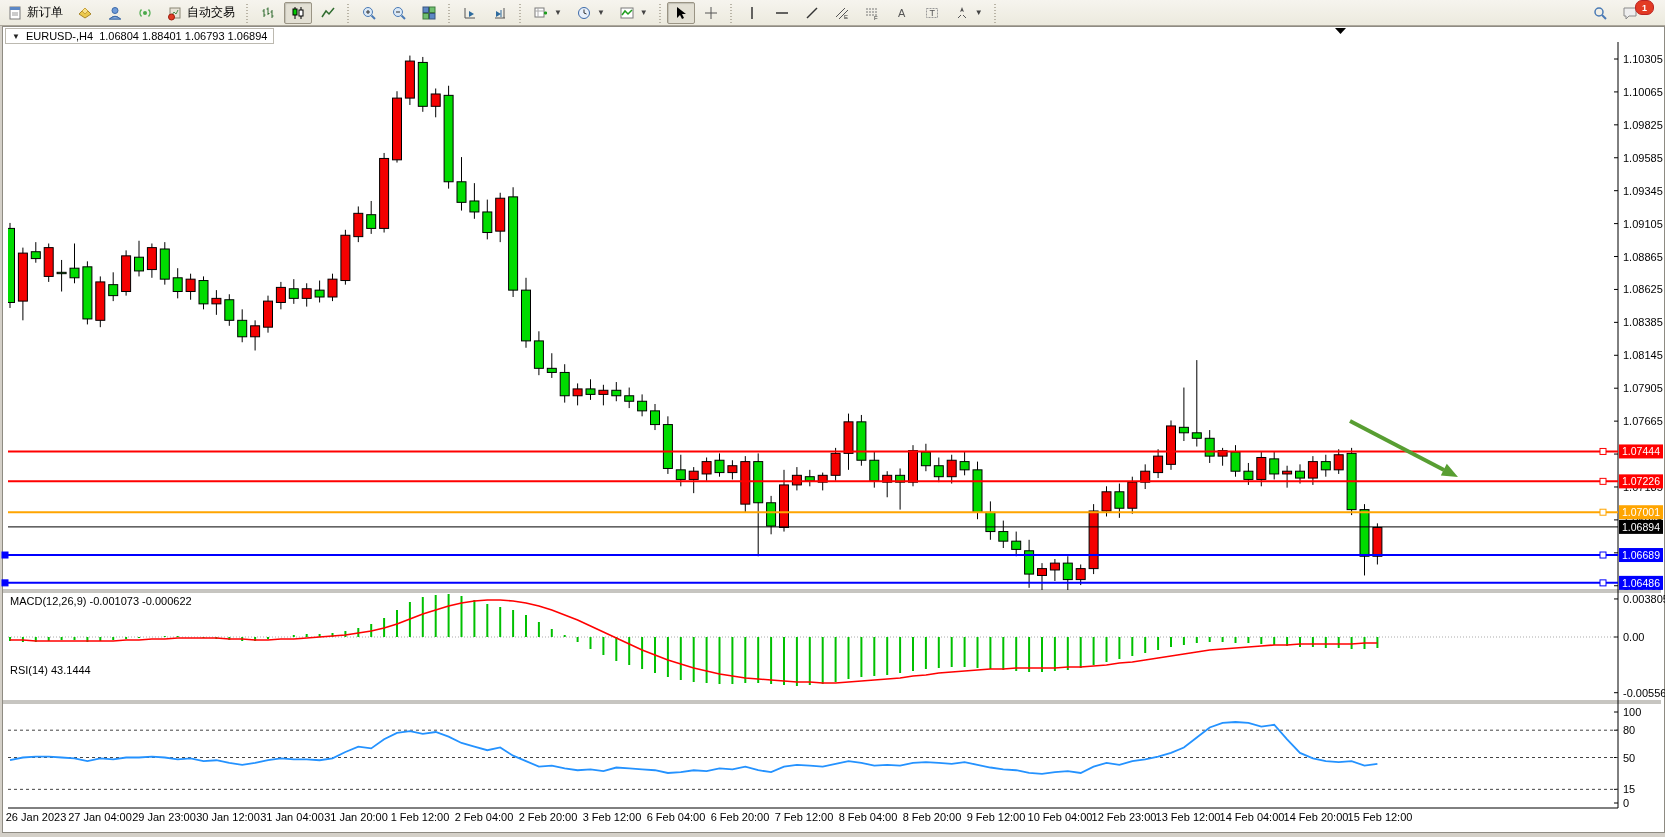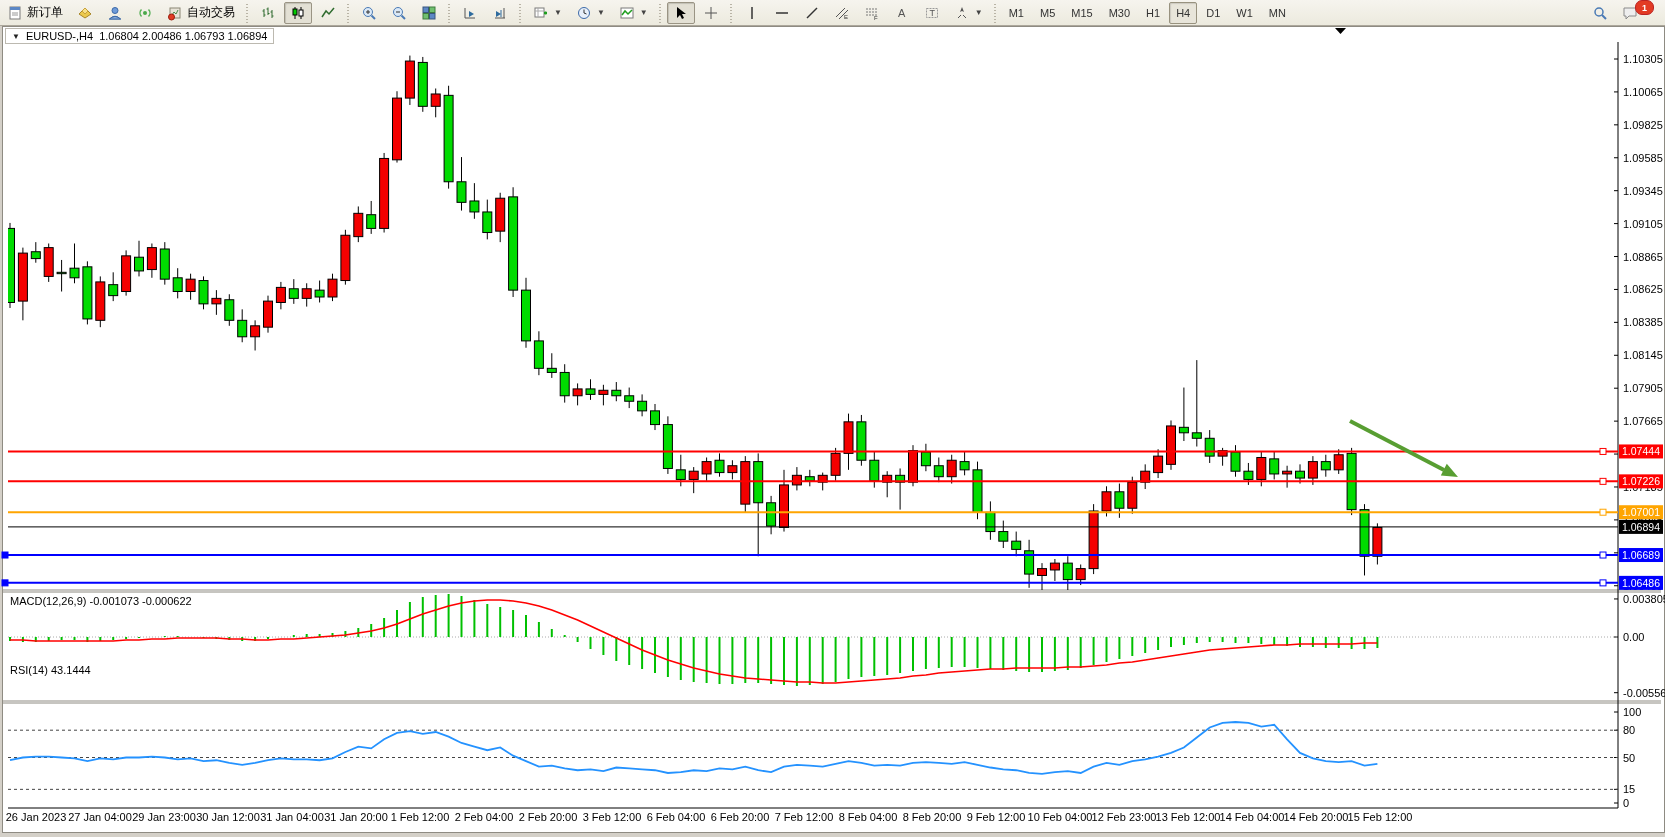--- a/index.html
+++ b/index.html
@@ -273,21 +273,20 @@
         </svg></span>
   </span>
   <span class="tbtn">
     <span class="icon16"><svg width="16" height="16">
           <path d="M8 2 L10 7 L8 6 L6 7 Z" fill="#555"></path>
           <path d="M4 13 L7 10 M12 13 L9 10" stroke="#555"></path>
         </svg></span>
     <span class="dd">▼</span>
   </span>
   <span class="sep"></span>
-  <span id="tf-box"><span class="tbtn tf">M1</span><span class="tbtn tf">M5</span><span class="tbtn tf">M15</span><span class="tbtn tf">M30</span><span class="tbtn tf">H1</span><span class="tbtn tf active">H4</span><span class="tbtn tf">D1</span><span class="tbtn tf">W1</span><span class="tbtn tf">MN</span></span>
 
   <div id="toolbar-right">
     <span class="tbtn">
       <span class="icon16">
         <svg width="16" height="16">
             <circle cx="7" cy="7" r="4" fill="none" stroke="#4a7ab5" stroke-width="1.5"></circle>
             <line x1="10" y1="10" x2="14" y2="14" stroke="#4a7ab5" stroke-width="2"></line>
           </svg>
       </span>
     </span>
@@ -300,21 +299,21 @@
       <span id="notif-badge">1</span>
     </span>
   </div>
 </div>
 
 <div id="chart-window"></div>
 
 <div id="title-box">
   <span class="tri">▼</span>
   <span>EURUSD-,H4</span>
-  <span>1.06804 2.00486 1.06793 1.06894</span>
+  <span>1.06804 1.88401 1.06793 1.06894</span>
 </div>
 
 <div class="pane-label" id="macd-label">
   <span>MACD(12,26,9)</span>
   <span>-0.001073 -0.000622</span>
 </div>
 <div class="pane-label" id="rsi-label">
   <span>RSI(14)</span>
   <span>43.1444</span>
 </div>

